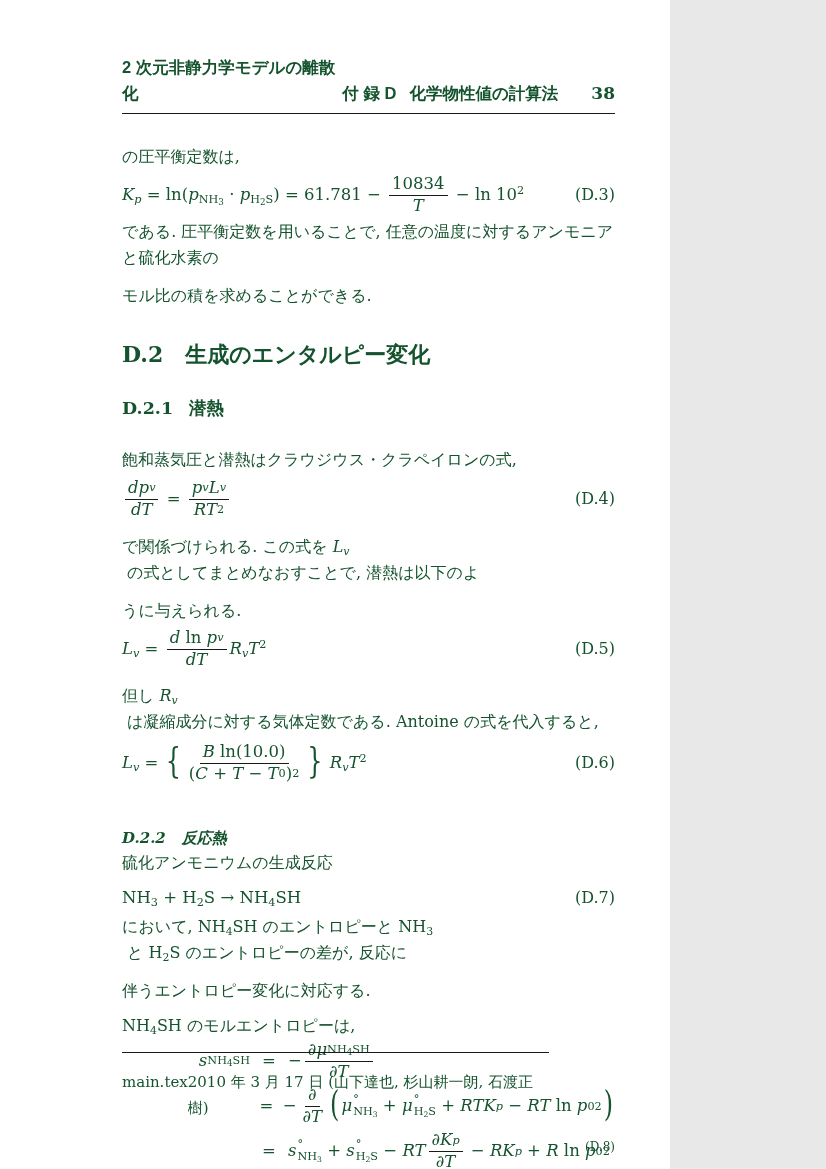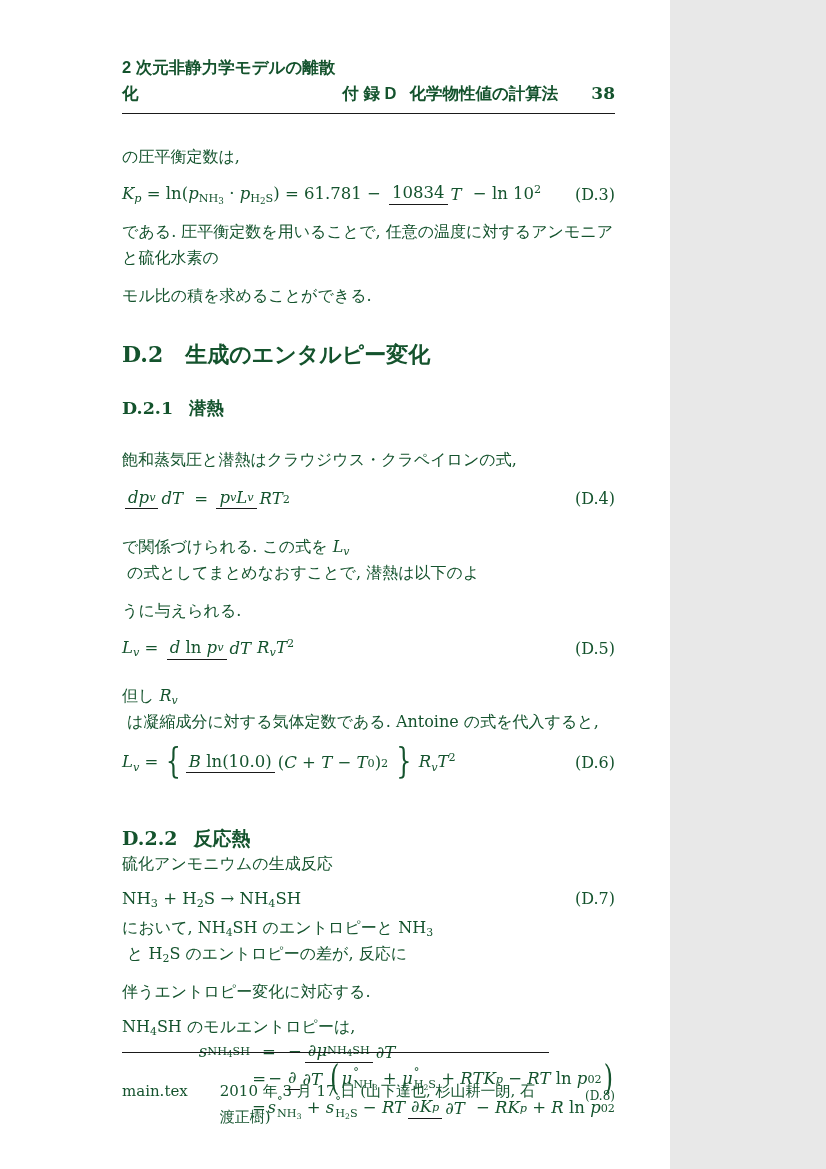--- a/index.html
+++ b/index.html
@@ -24,50 +24,50 @@
   .hrule{margin-top:7px;border-top:1.6px solid #1a1a1a;height:0;}
   
   .para{margin:0;}
   .mt30{margin-top:30px}.mt2{margin-top:2px}.mt27{margin-top:27px}
   .mt24{}.mt0{margin-top:12px}.mt3{margin-top:3px}
   .mt9{margin-top:9px}
   
   .sec{display:flex;align-items:baseline;font-weight:bold;}
   .sec1{margin-top:30px;font-size:22px;line-height:30px;}
   .sec2{margin-top:26px;font-size:17.5px;line-height:24px;}
-  .sec22{margin-top:38px;font-size:19px;line-height:24px;}
+  .sec22{margin-top:38px;font-size:15px;line-height:24px;font-style:italic;}
   .sec-num{font-family:"DejaVu Serif","Liberation Serif",serif;}
   .sec1 .sec-title{margin-left:22px;}
   .sec2 .sec-title,.sec22 .sec-title{margin-left:16px;}
   .sec-title{font-family:"Liberation Sans","DejaVu Sans",sans-serif;}
   
   .eq{position:relative;display:flex;justify-content:flex-start;align-items:center;font-size:16.5px;line-height:1.25;}
   .eq-tag{position:absolute;right:0;top:50%;transform:translateY(-50%);font-size:16px;}
   .it{font-style:italic;}
   .rm{font-style:normal;white-space:pre;}
   sub{font-size:0.68em;line-height:1;vertical-align:-0.28em;}
   sup{font-size:0.68em;line-height:1;vertical-align:0.55em;}
   sub sub{font-size:0.78em;vertical-align:-0.25em;}
-  .frac{display:inline-flex;flex-direction:row;align-items:center;vertical-align:middle;margin:0 3px;line-height:1.15;}
+  .frac{display:inline-flex;flex-direction:column;align-items:center;vertical-align:middle;margin:0 3px;line-height:1.15;}
   .frac .num{border-bottom:1px solid #1a1a1a;padding:0 3px 1px;display:inline-flex;align-items:center;}
   .frac .den{padding:1px 3px 0;display:inline-flex;align-items:center;}
   .ss{display:inline-flex;flex-direction:column;align-items:flex-start;vertical-align:-0.45em;font-size:0.68em;line-height:1.1;margin-left:1px;}
   .big{display:inline-block;font-size:1.45em;font-weight:300;line-height:1;transform:scaleY(1.45);margin:0 2px;vertical-align:middle;}
   
   .eq8wrap{position:relative;margin-top:2px;font-size:16.5px;}
   .eqarray{margin-left:76px;display:flex;flex-direction:column;gap:4px;}
   .arow{display:flex;align-items:center;line-height:1.15;}
   .arow .lhs{min-width:52px;display:inline-flex;justify-content:flex-end;align-items:center;}
   .arow .rel{width:38px;text-align:center;}
   .arow .rhs{display:inline-flex;align-items:center;flex-wrap:nowrap;}
   .eq8tag{position:absolute;right:0;bottom:12px;font-size:12px;}
   
   .footer{position:absolute;left:122px;right:121px;top:1052px;}
   .frule{border-top:1.2px solid #1a1a1a;height:0;}
-  .frow{display:flex;justify-content:space-between;margin-top:25px;font-size:15px;gap:32px;}
+  .frow{display:flex;justify-content:space-between;margin-top:16px;font-size:15px;}
 </style>
 </head>
 <body>
 
 <div class="page">
 
   <div class="hrow">
     <span class="h-left">2 次元非静力学モデルの離散化</span>
     <span class="h-app">付 録 D</span>
     <span class="h-appt">化学物性値の計算法</span>

